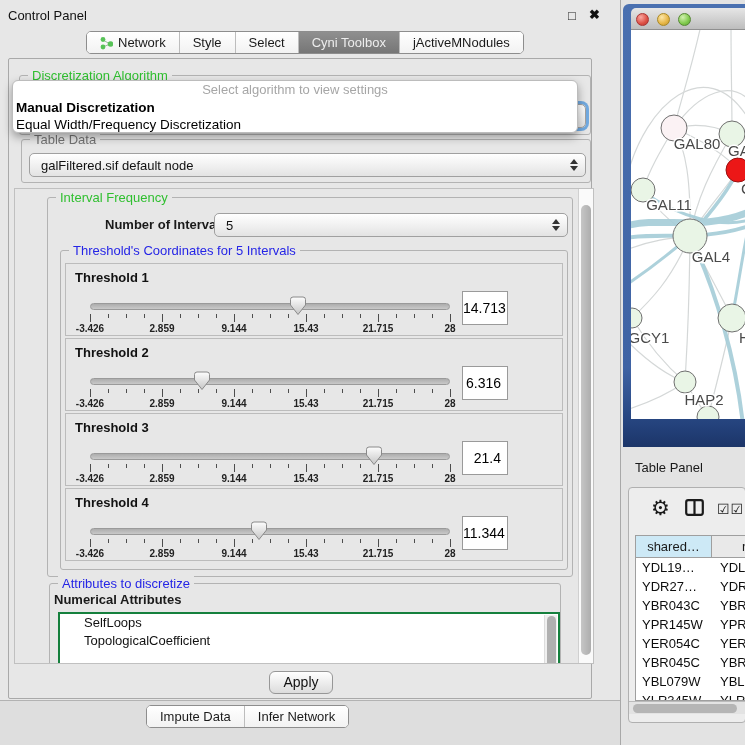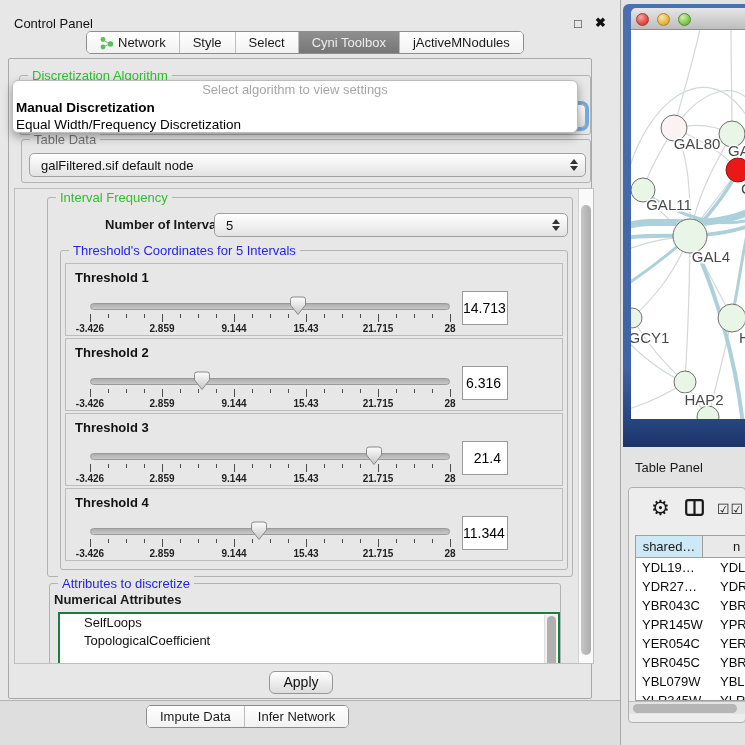--- a/index.html
+++ b/index.html
@@ -2,21 +2,21 @@
 <html><head>
 <meta charset="utf-8">
 <style>
   * { margin:0; padding:0; box-sizing:border-box; }
   html,body { width:745px; height:745px; overflow:hidden; }
   body { font-family:"Liberation Sans", sans-serif; background:#e7e7e7; position:relative; font-size:13px; color:#1a1a1a; }
   .abs { position:absolute; }
 
   
   #left-panel { left:0; top:0; width:620px; height:745px; background:#e7e7e7; }
-  #cp-titlebar { left:0; top:12px; width:620px; height:24px;margin-left:6px; }
+  #cp-titlebar { left:0; top:4px; width:620px; height:24px; }
   #cp-title { left:8px; top:4px; font-size:13px; color:#111; }
   #cp-float { left:568px; top:4px; font-size:13px; color:#222; cursor:default; }
   #cp-close { left:589px; top:3px; font-size:13px; font-weight:bold; color:#111; cursor:default; }
 
   .seg { display:inline-flex; border:1px solid #8d8d8d; border-radius:5px; overflow:hidden; background:#fff; height:23px; }
   .seg .tab { display:flex; align-items:center; gap:5px; padding:4px 13px; font-size:13px; color:#1a1a1a; background:linear-gradient(#ffffff,#f2f2f2); border-left:1px solid #bdbdbd; cursor:default; white-space:nowrap; }
   .seg .tab:first-child { border-left:none; }
   .seg .tab.sel { background:linear-gradient(#8f8f8f,#767676); color:#ededed; }
   #top-tabs { left:86px; top:31px; }
   #bottom-tab-strip { left:0; top:700px; width:620px; height:45px; background:#dedede; border-top:1px solid #b2b2b2; }
@@ -83,21 +83,21 @@
   #net-canvas { position:absolute; left:8px; top:26px; width:115px; height:389px; background:#ffffff; overflow:hidden; }
 
   #table-panel-title { left:14px; top:460px; font-size:13px; color:#1a1a1a; }
   #table-subpanel { position:absolute; left:7px; top:487px; width:118px; height:236px; background:#ededed; border:1px solid #b0b0b0; border-radius:4px; overflow:hidden; }
   #tp-toolbar { position:absolute; left:0; top:0; width:100%; height:44px; }
   #gear-icon { position:absolute; left:22px; top:8px; font-size:21px; color:#1a1a1a; }
   #cols-icon { position:absolute; left:56px; top:11px; }
   #check-icons { position:absolute; left:88px; top:13px; font-size:14px; color:#1a1a1a; letter-spacing:1px; white-space:nowrap; }
   #tp-table { position:absolute; left:6px; top:47px; width:200px; height:166px; background:#fff; border:1px solid #9f9f9f; overflow:hidden; }
   #tp-header { display:flex; height:22px; border-bottom:1px solid #9f9f9f; }
-  #tp-header .hc1 { width:67px; background:#cde9f6; border-right:1px solid #9f9f9f; text-align:center; line-height:21px; font-size:13px; color:#1a1a1a; overflow:hidden; white-space:nowrap; }
+  #tp-header .hc1 { width:76px; background:#cde9f6; border-right:1px solid #9f9f9f; text-align:center; line-height:21px; font-size:13px; color:#1a1a1a; overflow:hidden; white-space:nowrap; }
   #tp-header .hc2 { flex:1; background:#e9e9e9; line-height:21px; font-size:13px; color:#1a1a1a; padding-left:30px; overflow:hidden; white-space:nowrap; }
   .tp-row { display:flex; height:19px; line-height:19px; font-size:13px; color:#0d0d0d; white-space:nowrap; }
   .tp-row .c1 { width:76px; padding-left:6px; overflow:hidden; }
   .tp-row .c2 { flex:1; padding-left:8px; overflow:hidden; }
   #tp-hscroll { position:absolute; left:0px; top:213px; width:116px; height:13px; background:#e3e3e3; border-top:1px solid #bbb; }
   #tp-hscroll .thumb { position:absolute; left:4px; top:2px; width:104px; height:9px; background:#b5b5b5; border-radius:5px; }
 
   svg text { font-family:"Liberation Sans", sans-serif; }
 </style>
 </head>

